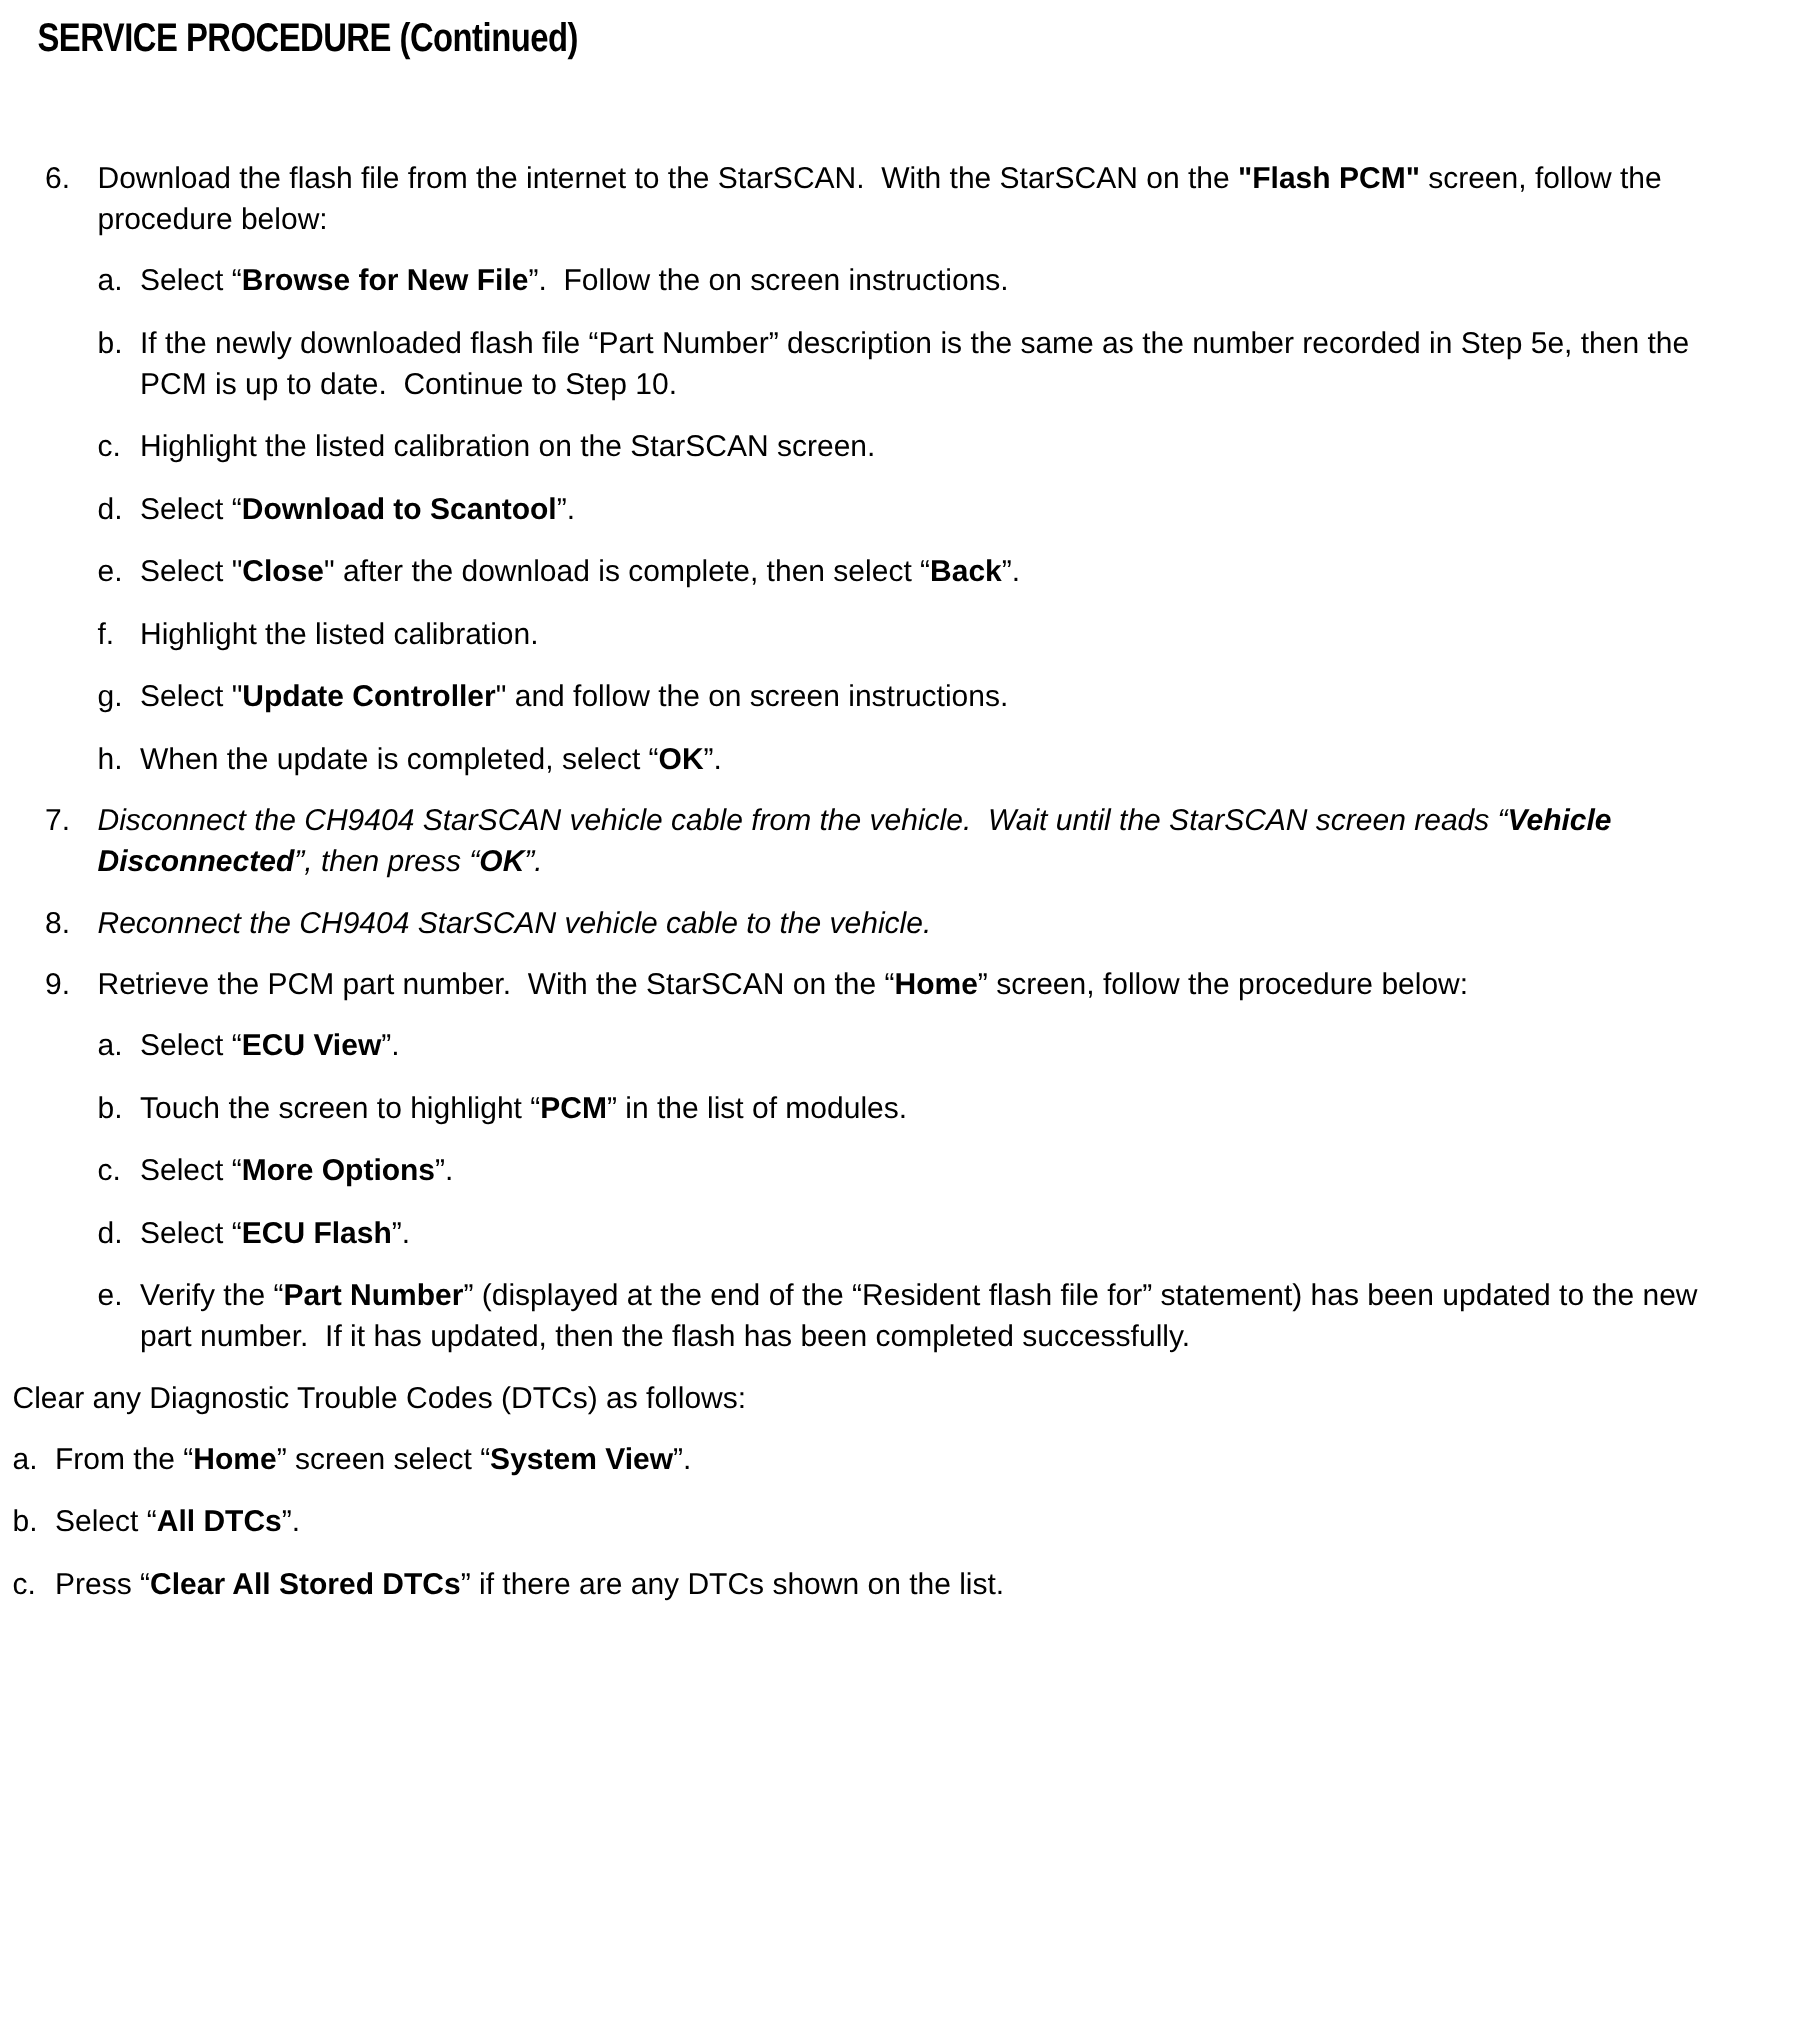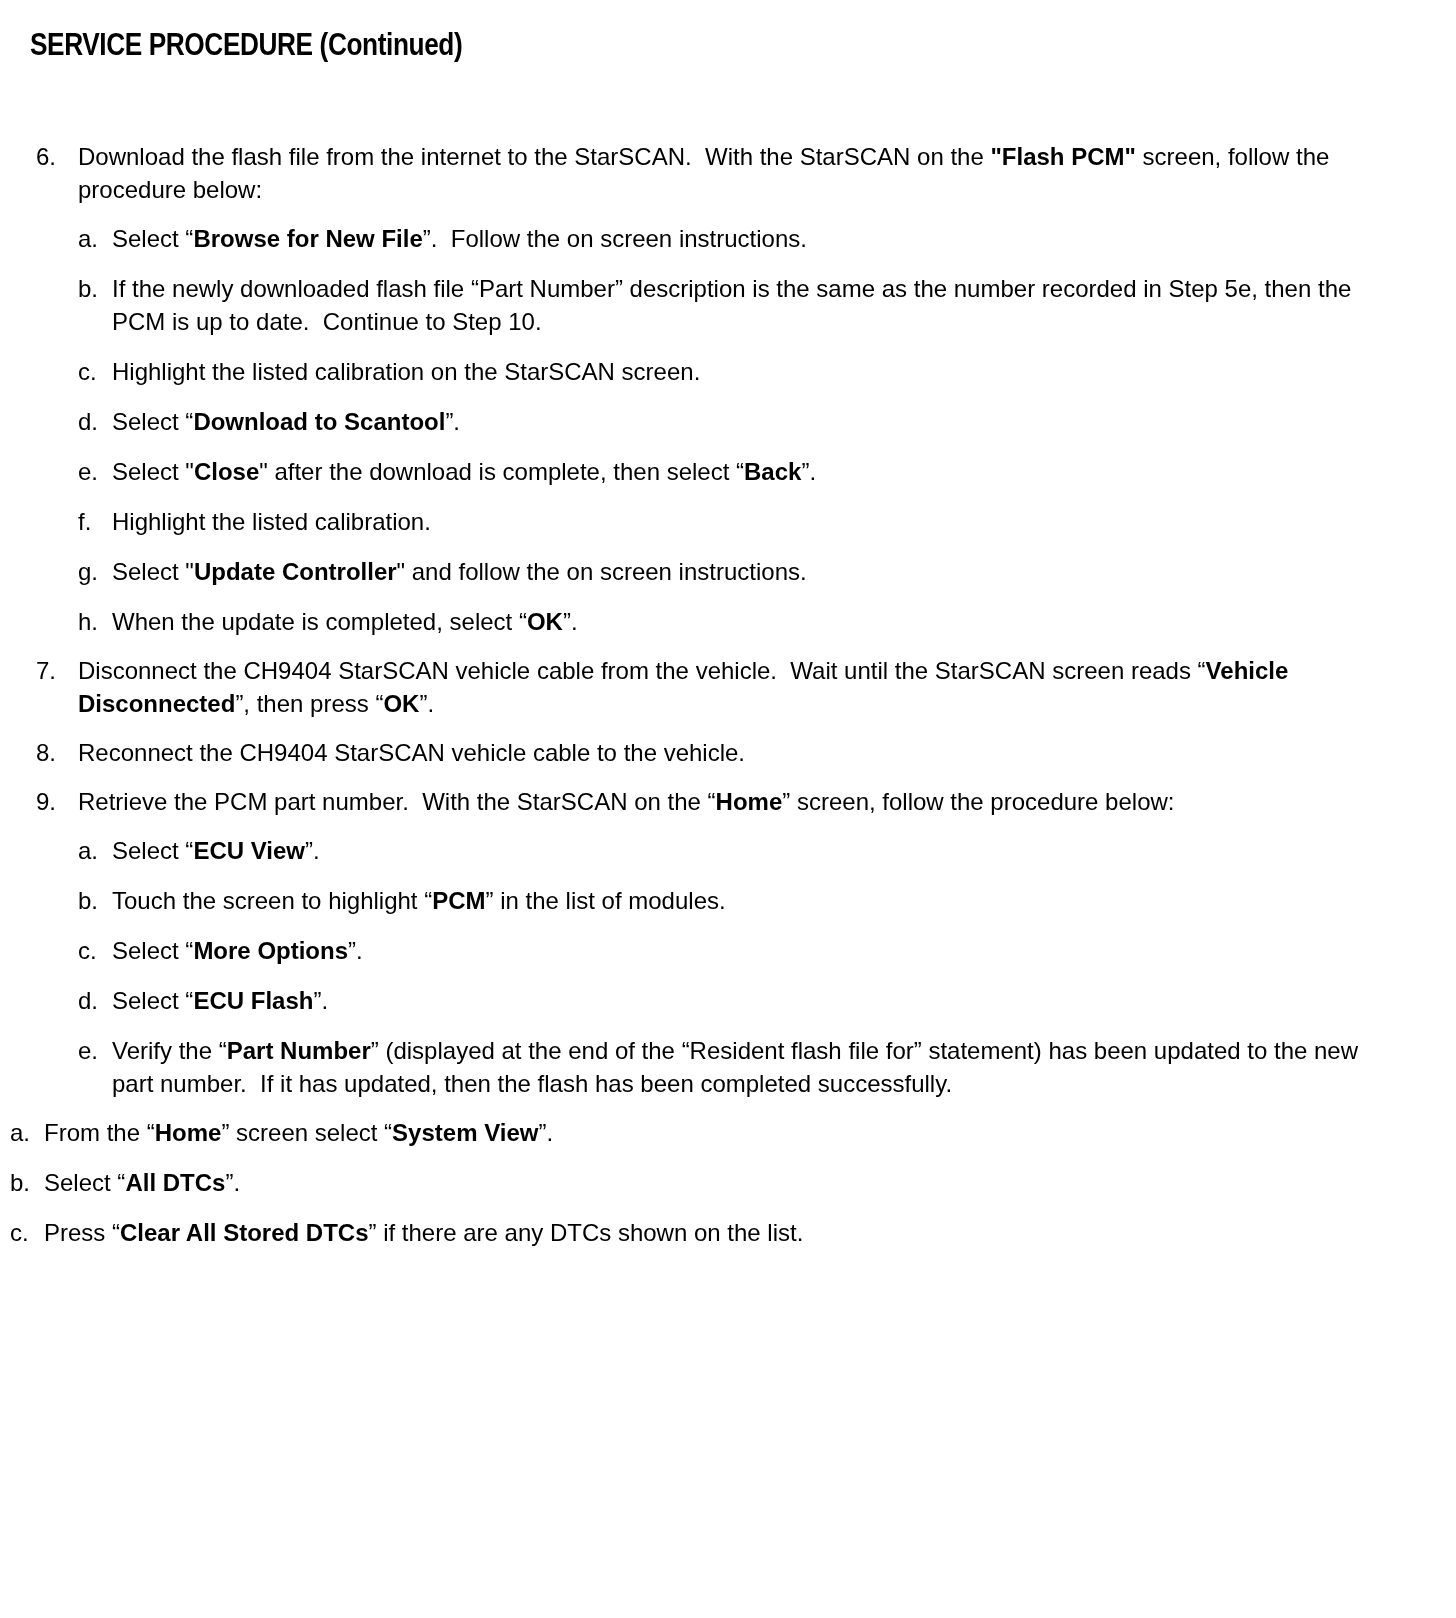--- a/index.html
+++ b/index.html
@@ -9,21 +9,21 @@
   }
   .page {
     width: 1456px;
     min-height: 1618px;
     box-sizing: border-box;
     background: #ffffff;
     color: #000000;
     font-family: "Liberation Sans", sans-serif;
     font-size: 24px;
     line-height: 33px;
-    padding: 26px 66px 40px 10px;
+    padding: 12px 66px 40px 10px;
   }
   .doc-title {
     font-family: "Liberation Sans", sans-serif;
     font-weight: 700;
     font-size: 32px;
     line-height: 36px;
     margin: 0 0 78px 20px;
     letter-spacing: -0.5px;
     transform: scaleX(0.82);
     transform-origin: left center;
@@ -44,21 +44,21 @@
     white-space: nowrap;
   }
   .step-body {
     flex: 1;
     min-width: 0;
   }
   .para {
     margin: 0 0 16px 0;
     white-space: pre-wrap;
   }
-  .para:last-child { margin-bottom: 0; }
+  .para:last-child { margin-bottom: 0; font-style: italic; }
   .substep {
     display: flex;
     margin: 0 0 17px 0;
   }
   .substep:last-child { margin-bottom: 0; }
   .sub-label {
     flex: 0 0 34px;
     white-space: nowrap;
   }
   .sub-text {
@@ -155,20 +155,21 @@
       </div>
       <div class="substep">
         <span class="sub-label">e.</span>
         <span class="sub-text"><span>Verify the “</span><span class="seg-b">Part Number</span><span>” (displayed at the end of the “Resident flash file for” statement) has been updated to the new part number.  If it has updated, then the flash has been completed successfully.</span></span>
       </div>
     </div>
   </div>
 
   <div class="step">
     <div class="step-body">
+      <p class="para"><span>Clear any Diagnostic Trouble Codes (DTCs) as follows:</span></p>
       <div class="substep">
         <span class="sub-label">a.</span>
         <span class="sub-text"><span>From the “</span><span class="seg-b">Home</span><span>” screen select “</span><span class="seg-b">System View</span><span>”.</span></span>
       </div>
       <div class="substep">
         <span class="sub-label">b.</span>
         <span class="sub-text"><span>Select “</span><span class="seg-b">All DTCs</span><span>”.</span></span>
       </div>
       <div class="substep">
         <span class="sub-label">c.</span>

